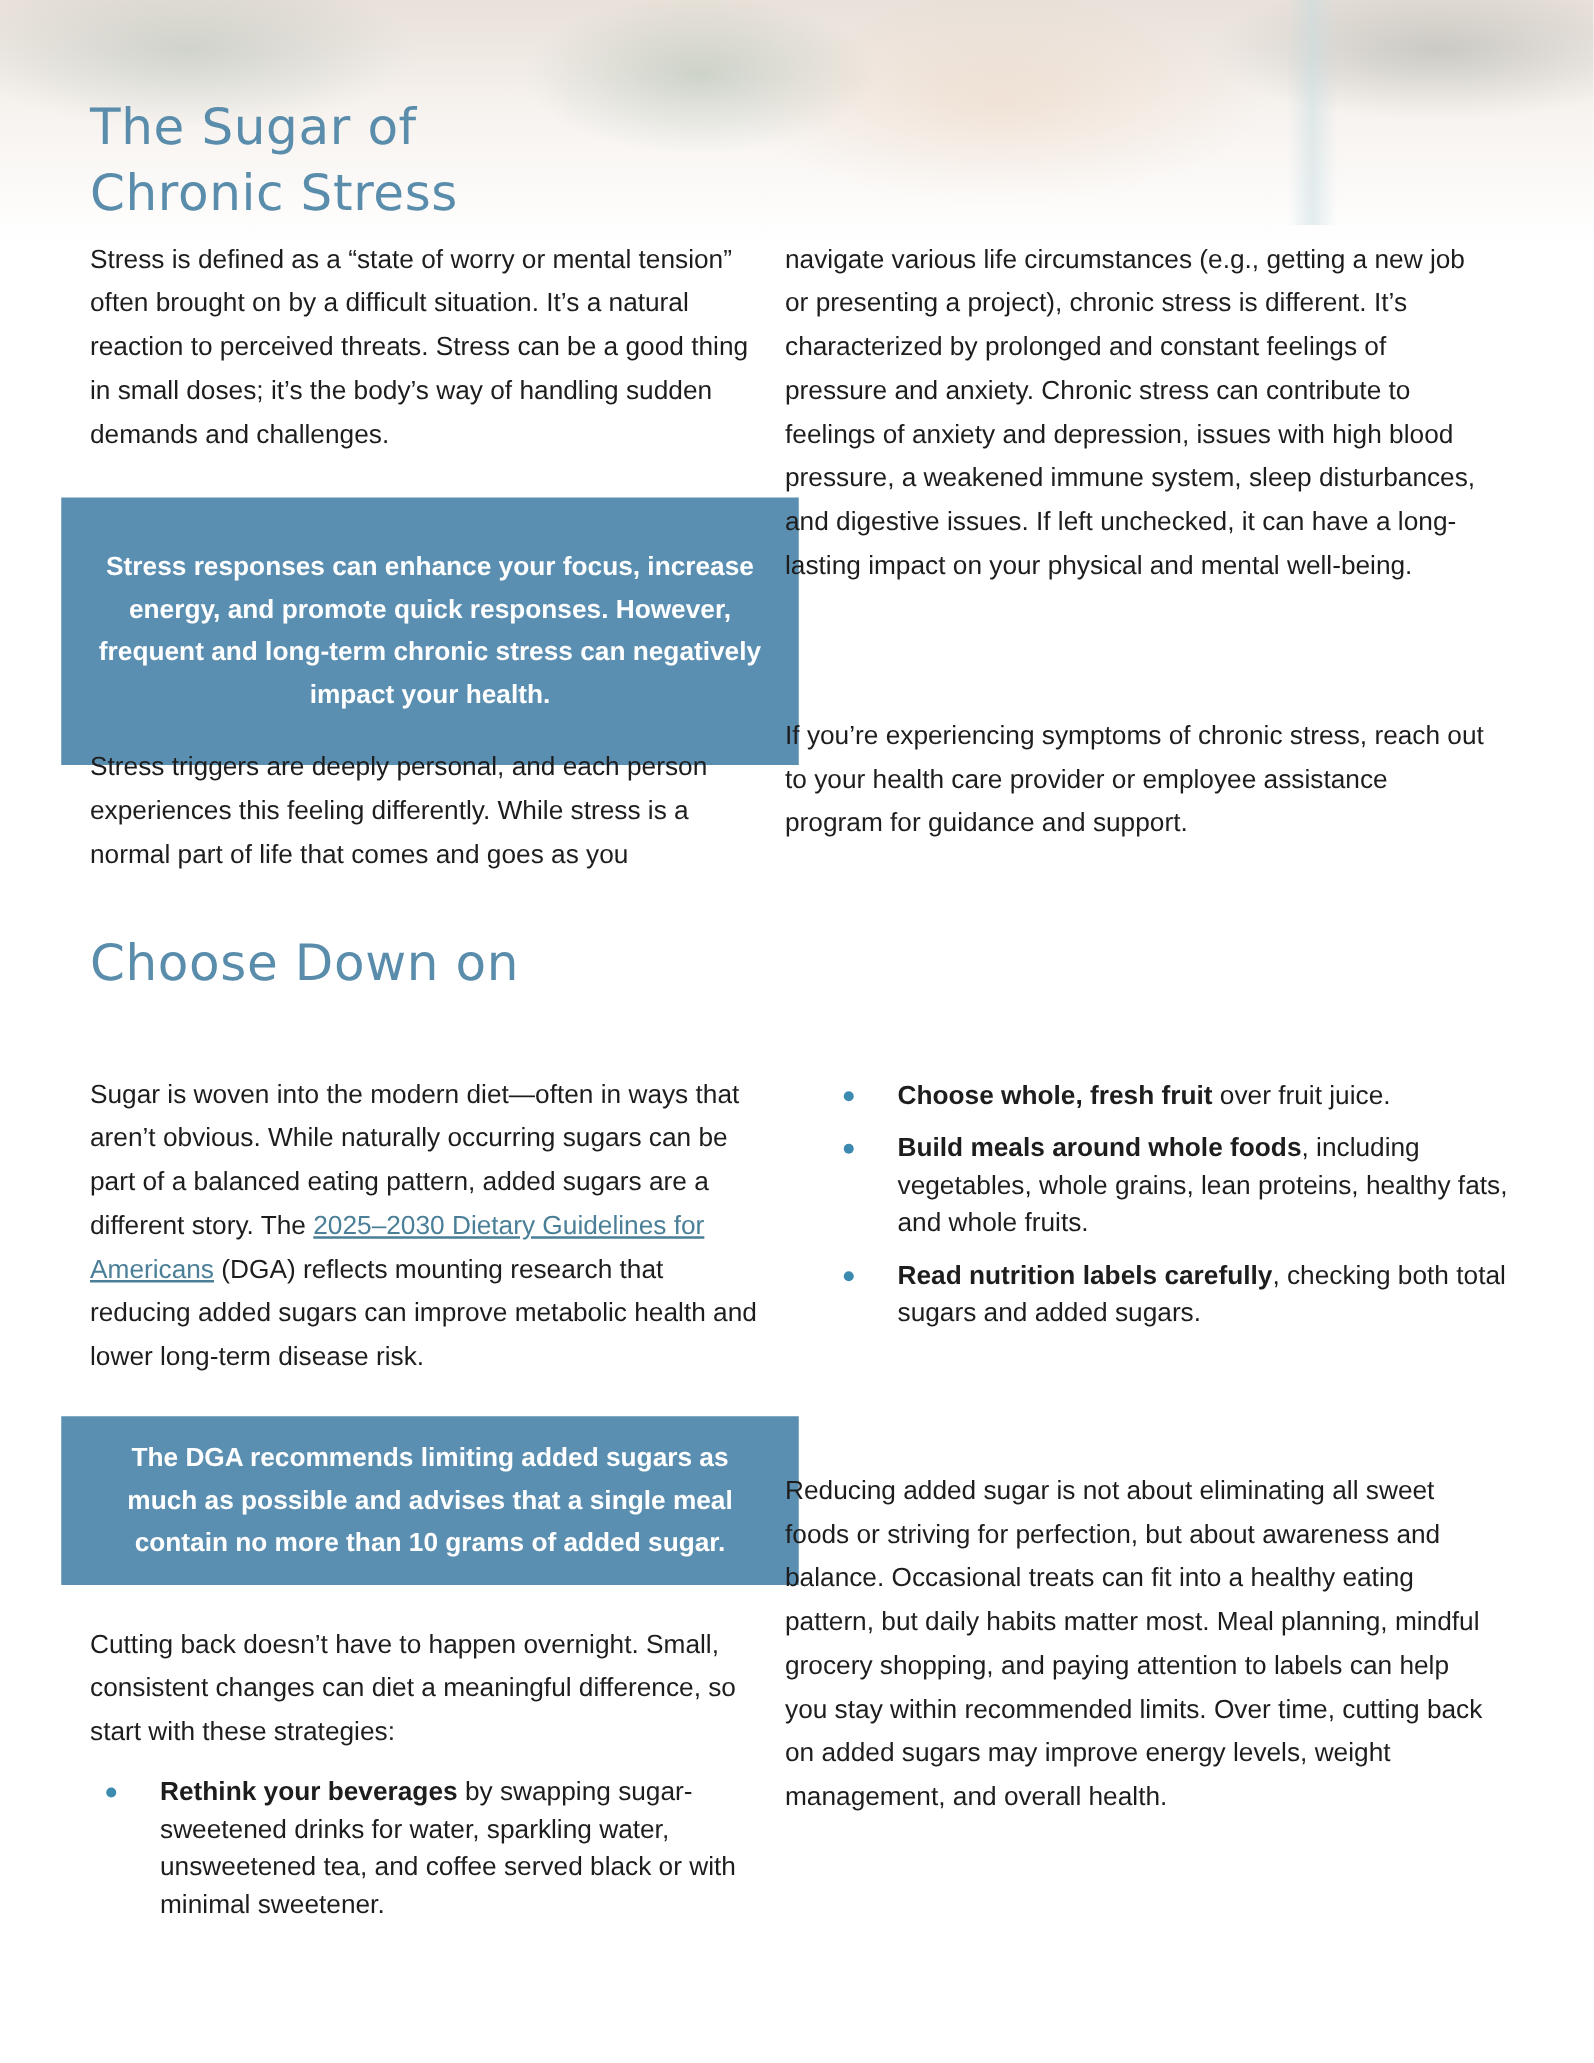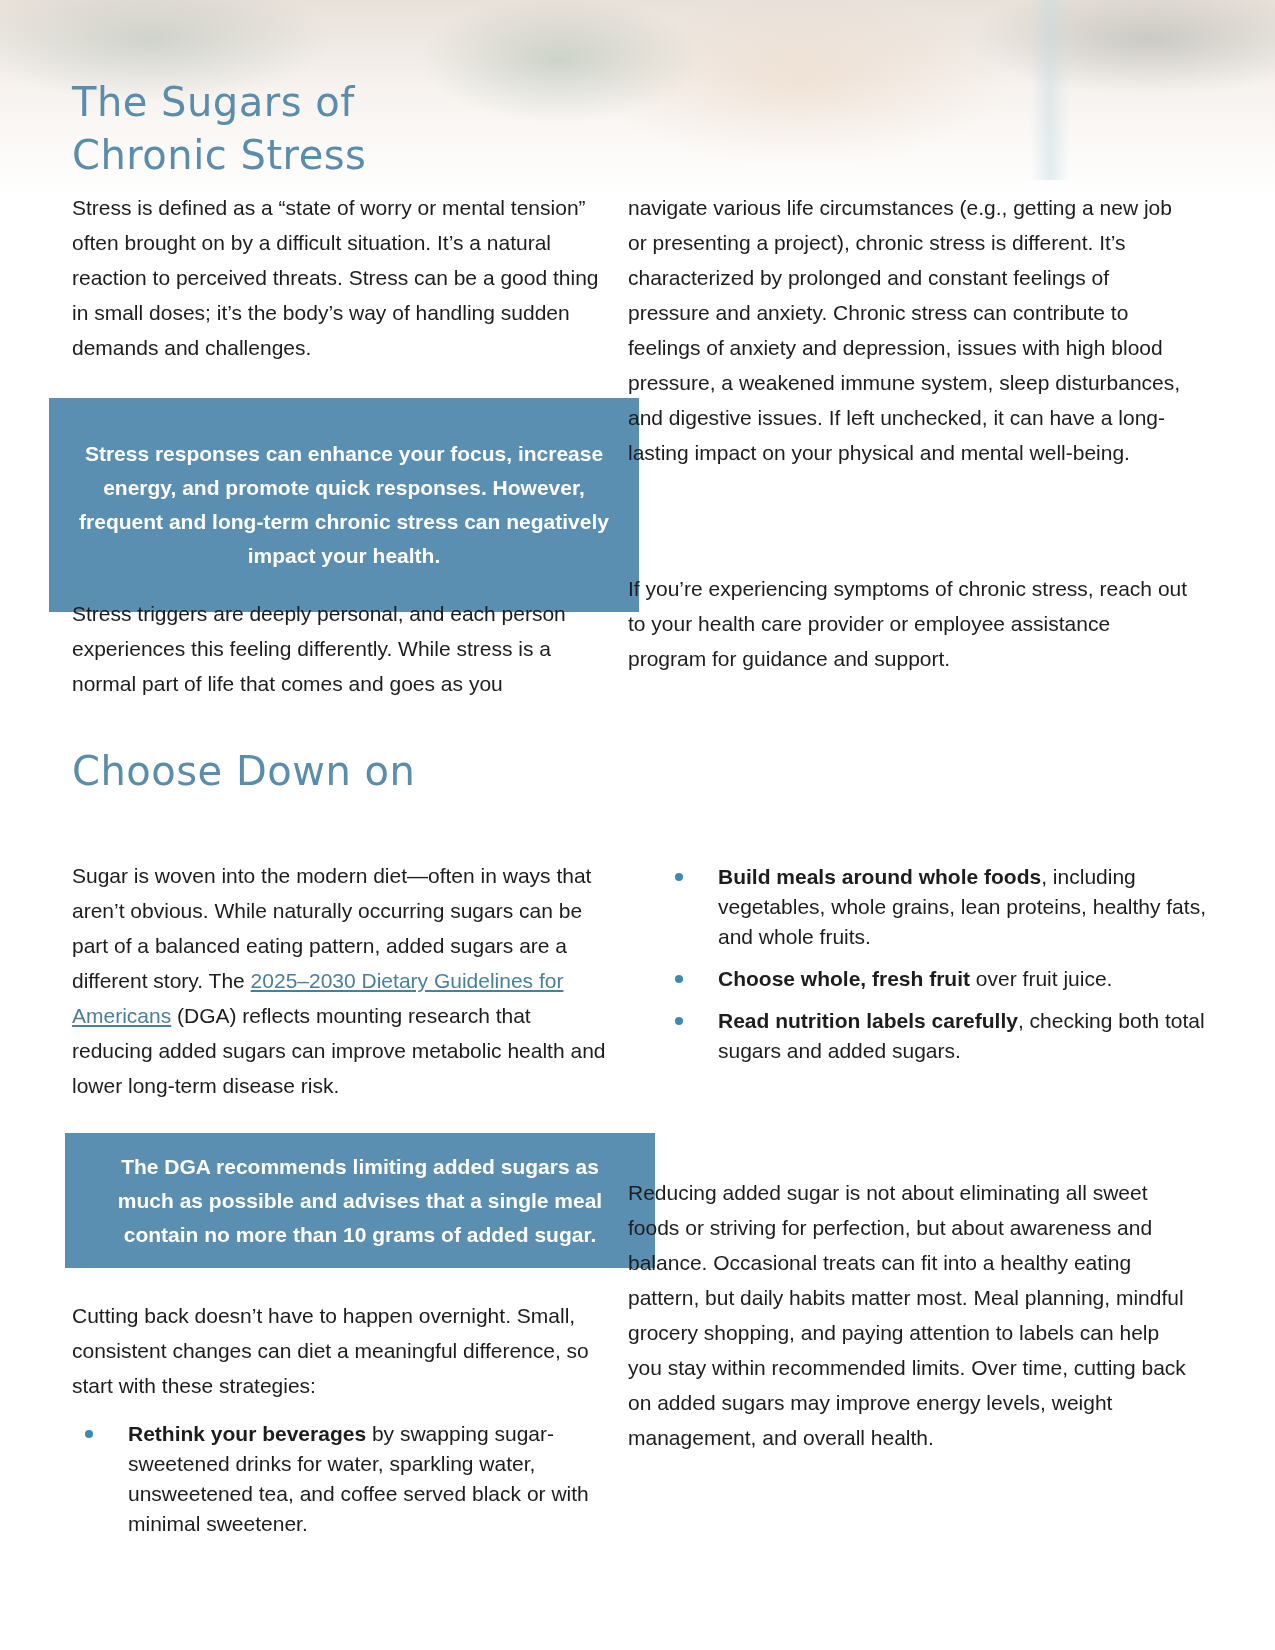--- a/index.html
+++ b/index.html
@@ -54,21 +54,21 @@
   }
   ul.bullets li b { font-weight: bold; }
 </style>
 </head>
 <body>
 
 <div class="hero-bg"></div>
 <div class="hero-pillar"></div>
 
 <h2 class="section-title" style="left:72px; top:76px;">
-  <span>The Sugars of</span><br>
+  <span>The Sugar of</span><br>
   <span>Chronic Stress</span>
 </h2>
 
 <p class="p" style="left:72px; top:190px; width:545px;">Stress is defined as a “state of worry or mental tension” often brought on by a difficult situation. It’s a natural reaction to perceived threats. Stress can be a good thing in small doses; it’s the body’s way of handling sudden demands and challenges.</p>
 
 <div class="callout" style="left:49px; top:398px; width:590px; height:214px; padding:0 26px;">
   <span>Stress responses can enhance your focus, increase energy, and promote quick responses. However, frequent and long-term chronic stress can negatively impact your health.</span>
 </div>
 
 <p class="p" style="left:72px; top:596px; width:545px;">Stress triggers are deeply personal, and each person experiences this feeling differently. While stress is a normal part of life that comes and goes as you</p>
@@ -78,41 +78,41 @@
 <p class="p" style="left:628px; top:571px; width:560px;">If you’re experiencing symptoms of chronic stress, reach out to your health care provider or employee assistance program for guidance and support.</p>
 
 <h2 class="section-title" style="left:72px; top:745px;">
   <span>Choose Down on</span><br>
 </h2>
 
 <p class="p" style="left:72px; top:858px; width:545px;">
   <span>Sugar is woven into the modern diet—often in ways that aren’t obvious. While naturally occurring sugars can be part of a balanced eating pattern, added sugars are a different story. The </span><a class="link" href="#">2025–2030 Dietary Guidelines for Americans</a><span> (DGA) reflects mounting research that reducing added sugars can improve metabolic health and lower long-term disease risk.</span>
 </p>
 
-<div class="callout" style="left:49px; top:1133px; width:590px; height:135px; padding:0 34px;margin-left:16px;">
+<div class="callout" style="left:49px; top:1133px; width:590px; height:135px; padding:0 34px;">
   <span>The DGA recommends limiting added sugars as much as possible and advises that a single meal contain no more than 10 grams of added sugar.</span>
 </div>
 
 <p class="p" style="left:72px; top:1298px; width:545px;">Cutting back doesn’t have to happen overnight. Small, consistent changes can diet a meaningful difference, so start with these strategies:</p>
 
 <ul class="bullets" style="left:76px; top:1419px; width:545px;">
   <li>
     <span class="dot"></span>
     <b>Rethink your beverages</b><span> by swapping sugar-sweetened drinks for water, sparkling water, unsweetened tea, and coffee served black or with minimal sweetener.</span>
   </li>
 </ul>
 
 <ul class="bullets" style="left:666px; top:862px; width:545px;">
   <li style="margin-bottom:12px;">
     <span class="dot"></span>
-    <b>Build meals around whole foods</b><span>, including vegetables, whole grains, lean proteins, healthy fats, and whole fruits.</span>
+    <b>Choose whole, fresh fruit</b><span> over fruit juice.</span>
   </li>
   <li style="margin-bottom:12px;">
     <span class="dot"></span>
-    <b>Choose whole, fresh fruit</b><span> over fruit juice.</span>
+    <b>Build meals around whole foods</b><span>, including vegetables, whole grains, lean proteins, healthy fats, and whole fruits.</span>
   </li>
   <li>
     <span class="dot"></span>
     <b>Read nutrition labels carefully</b><span>, checking both total sugars and added sugars.</span>
   </li>
 </ul>
 
 <p class="p" style="left:628px; top:1175px; width:570px;">Reducing added sugar is not about eliminating all sweet foods or striving for perfection, but about awareness and balance. Occasional treats can fit into a healthy eating pattern, but daily habits matter most. Meal planning, mindful grocery shopping, and paying attention to labels can help you stay within recommended limits. Over time, cutting back on added sugars may improve energy levels, weight management, and overall health.</p>
 
 </body></html>

